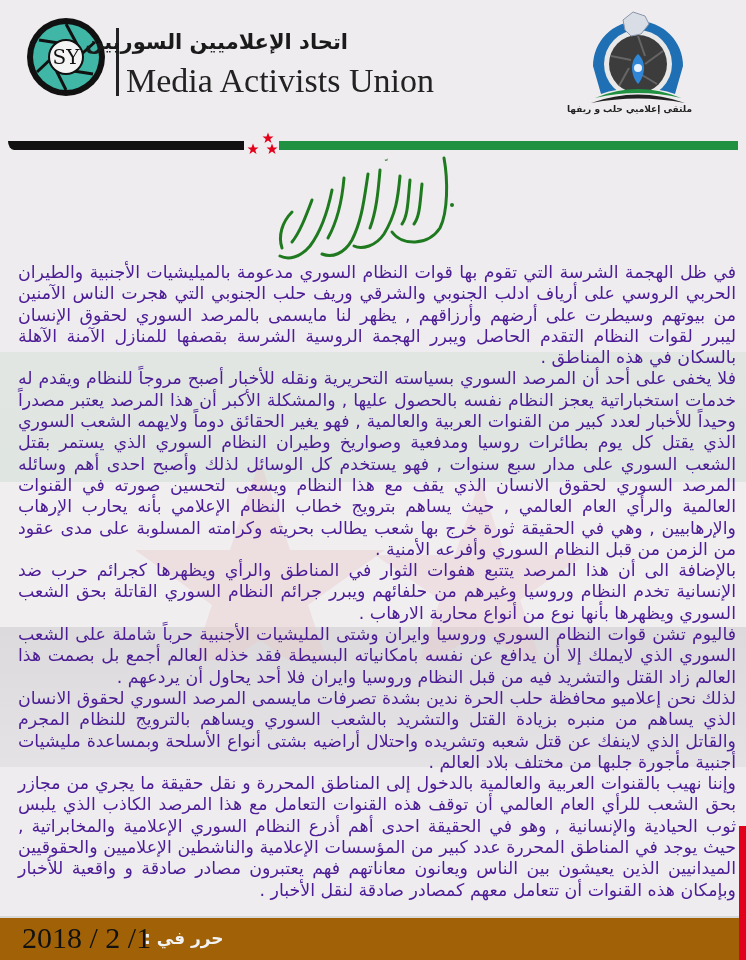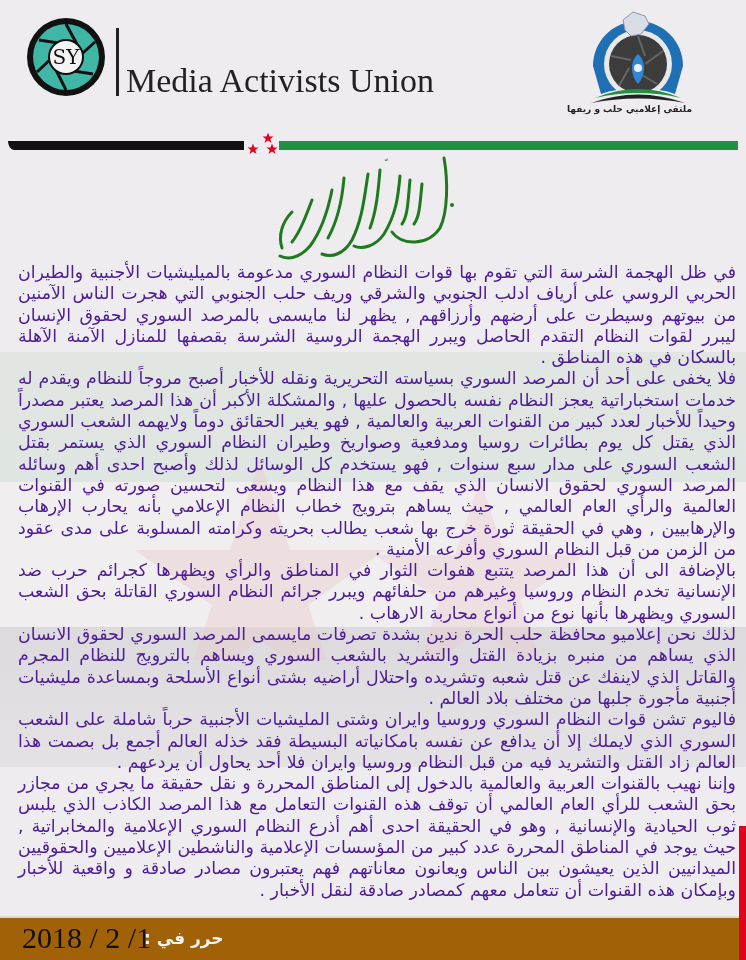--- a/index.html
+++ b/index.html
@@ -127,20 +127,21 @@
           <line x1="66" y1="56" x2="40" y2="52"></line>
           <line x1="39" y1="72" x2="27" y2="48"></line>
           <line x1="10" y1="54" x2="29" y2="36"></line>
           <line x1="12" y1="22" x2="38" y2="26"></line>
         </g>
         <circle cx="39" cy="39" r="17" fill="#f4f4f4" stroke="#111" stroke-width="2"></circle>
       </svg>
       <div class="sy-text">SY</div>
     </div>
     <div class="sy-divider"></div>
+    <div class="union-ar">اتحاد الإعلاميين السوريين</div>
     <div class="union-en">Media Activists Union</div>
 
     <svg class="aleppo-logo" viewBox="0 0 126 112">
       <path d="M18,60 A45,45 0 1,1 108,60 L100,88 A50,18 0 0,0 26,88 Z" fill="#1e6fb3"></path>
       <circle cx="63" cy="58" r="34" fill="#e8e8e8"></circle>
       <circle cx="63" cy="58" r="29" fill="#3c3c3c"></circle>
       <g stroke="#666" stroke-width="2">
         <line x1="63" y1="30" x2="70" y2="50"></line>
           <line x1="88" y1="45" x2="70" y2="58"></line>
         <line x1="82" y1="78" x2="62" y2="66"></line>
@@ -185,22 +186,22 @@
       <path d="M40,62 C30,72 26,86 30,98"></path>
     </g>
     <circle cx="200" cy="55" r="2" fill="#1f7a1f"></circle>
     <text x="132" y="16" font-size="9" fill="#1f7a1f">ّ</text>
   </svg>
 
   <div class="body-text">
     <p>في ظل الهجمة الشرسة التي تقوم بها قوات النظام السوري مدعومة بالميليشيات الأجنبية والطيران الحربي الروسي على أرياف ادلب الجنوبي والشرقي وريف حلب الجنوبي التي هجرت الناس الآمنين من بيوتهم وسيطرت على أرضهم وأرزاقهم , يظهر لنا مايسمى بالمرصد السوري لحقوق الإنسان ليبرر لقوات النظام التقدم الحاصل ويبرر الهجمة الروسية الشرسة بقصفها للمنازل الآمنة الآهلة بالسكان في هذه المناطق .</p>
     <p>فلا يخفى على أحد أن المرصد السوري بسياسته التحريرية ونقله للأخبار أصبح مروجاً للنظام ويقدم له خدمات استخباراتية يعجز النظام نفسه بالحصول عليها , والمشكلة الأكبر أن هذا المرصد يعتبر مصدراً وحيداً  للأخبار لعدد كبير من القنوات العربية والعالمية , فهو يغير الحقائق دوماً ولايهمه الشعب السوري الذي يقتل كل يوم بطائرات روسيا ومدفعية وصواريخ وطيران النظام السوري الذي يستمر بقتل الشعب السوري على مدار سبع سنوات , فهو يستخدم كل الوسائل لذلك وأصبح احدى أهم وسائله المرصد السوري لحقوق الانسان الذي يقف مع هذا النظام ويسعى لتحسين صورته في القنوات العالمية والرأي العام العالمي , حيث يساهم بترويج خطاب النظام الإعلامي بأنه يحارب الإرهاب والإرهابيين , وهي في الحقيقة ثورة خرج بها شعب يطالب بحريته وكرامته المسلوبة على مدى عقود من الزمن من قبل النظام السوري وأفرعه الأمنية .</p>
     <p>بالإضافة الى أن هذا المرصد  يتتبع هفوات الثوار في المناطق والرأي ويظهرها كجرائم حرب ضد الإنسانية تخدم النظام وروسيا وغيرهم من حلفائهم ويبرر جرائم النظام السوري القاتلة بحق الشعب السوري ويظهرها بأنها نوع من أنواع محاربة الارهاب .</p>
+    <p>فاليوم تشن قوات  النظام السوري وروسيا وايران وشتى المليشيات الأجنبية حرباً شاملة على الشعب السوري الذي لايملك إلا أن يدافع عن نفسه بامكانياته البسيطة فقد خذله العالم أجمع بل بصمت هذا العالم زاد القتل والتشريد فيه من قبل النظام وروسيا وايران فلا أحد يحاول أن يردعهم .</p>
     <p>لذلك نحن إعلاميو محافظة حلب الحرة ندين بشدة تصرفات مايسمى المرصد السوري لحقوق الانسان الذي يساهم من منبره بزيادة القتل والتشريد بالشعب السوري ويساهم بالترويج للنظام المجرم والقاتل الذي لاينفك عن قتل شعبه وتشريده واحتلال أراضيه بشتى أنواع الأسلحة وبمساعدة مليشيات أجنبية مأجورة جلبها من مختلف بلاد العالم .</p>
-    <p>فاليوم تشن قوات  النظام السوري وروسيا وايران وشتى المليشيات الأجنبية حرباً شاملة على الشعب السوري الذي لايملك إلا أن يدافع عن نفسه بامكانياته البسيطة فقد خذله العالم أجمع بل بصمت هذا العالم زاد القتل والتشريد فيه من قبل النظام وروسيا وايران فلا أحد يحاول أن يردعهم .</p>
     <p>وإننا نهيب بالقنوات العربية والعالمية بالدخول إلى المناطق المحررة و نقل حقيقة ما يجري من مجازر بحق الشعب للرأي العام العالمي  أن توقف هذه القنوات التعامل مع هذا المرصد الكاذب الذي يلبس ثوب الحيادية والإنسانية , وهو في الحقيقة احدى أهم أذرع النظام السوري الإعلامية والمخابراتية , حيث يوجد في المناطق المحررة عدد كبير من المؤسسات الإعلامية والناشطين الإعلاميين والحقوقيين الميدانيين الذين يعيشون بين الناس ويعانون معاناتهم فهم يعتبرون مصادر صادقة و واقعية للأخبار وبإمكان هذه القنوات أن تتعامل معهم كمصادر صادقة لنقل الأخبار .</p>
   </div>
 
   <div class="red-stripe"></div>
 
   <div class="footer">
     <div class="footer-date">2018 / 2 /1</div>
     <div class="footer-label">حرر في :</div>
   </div>
 

